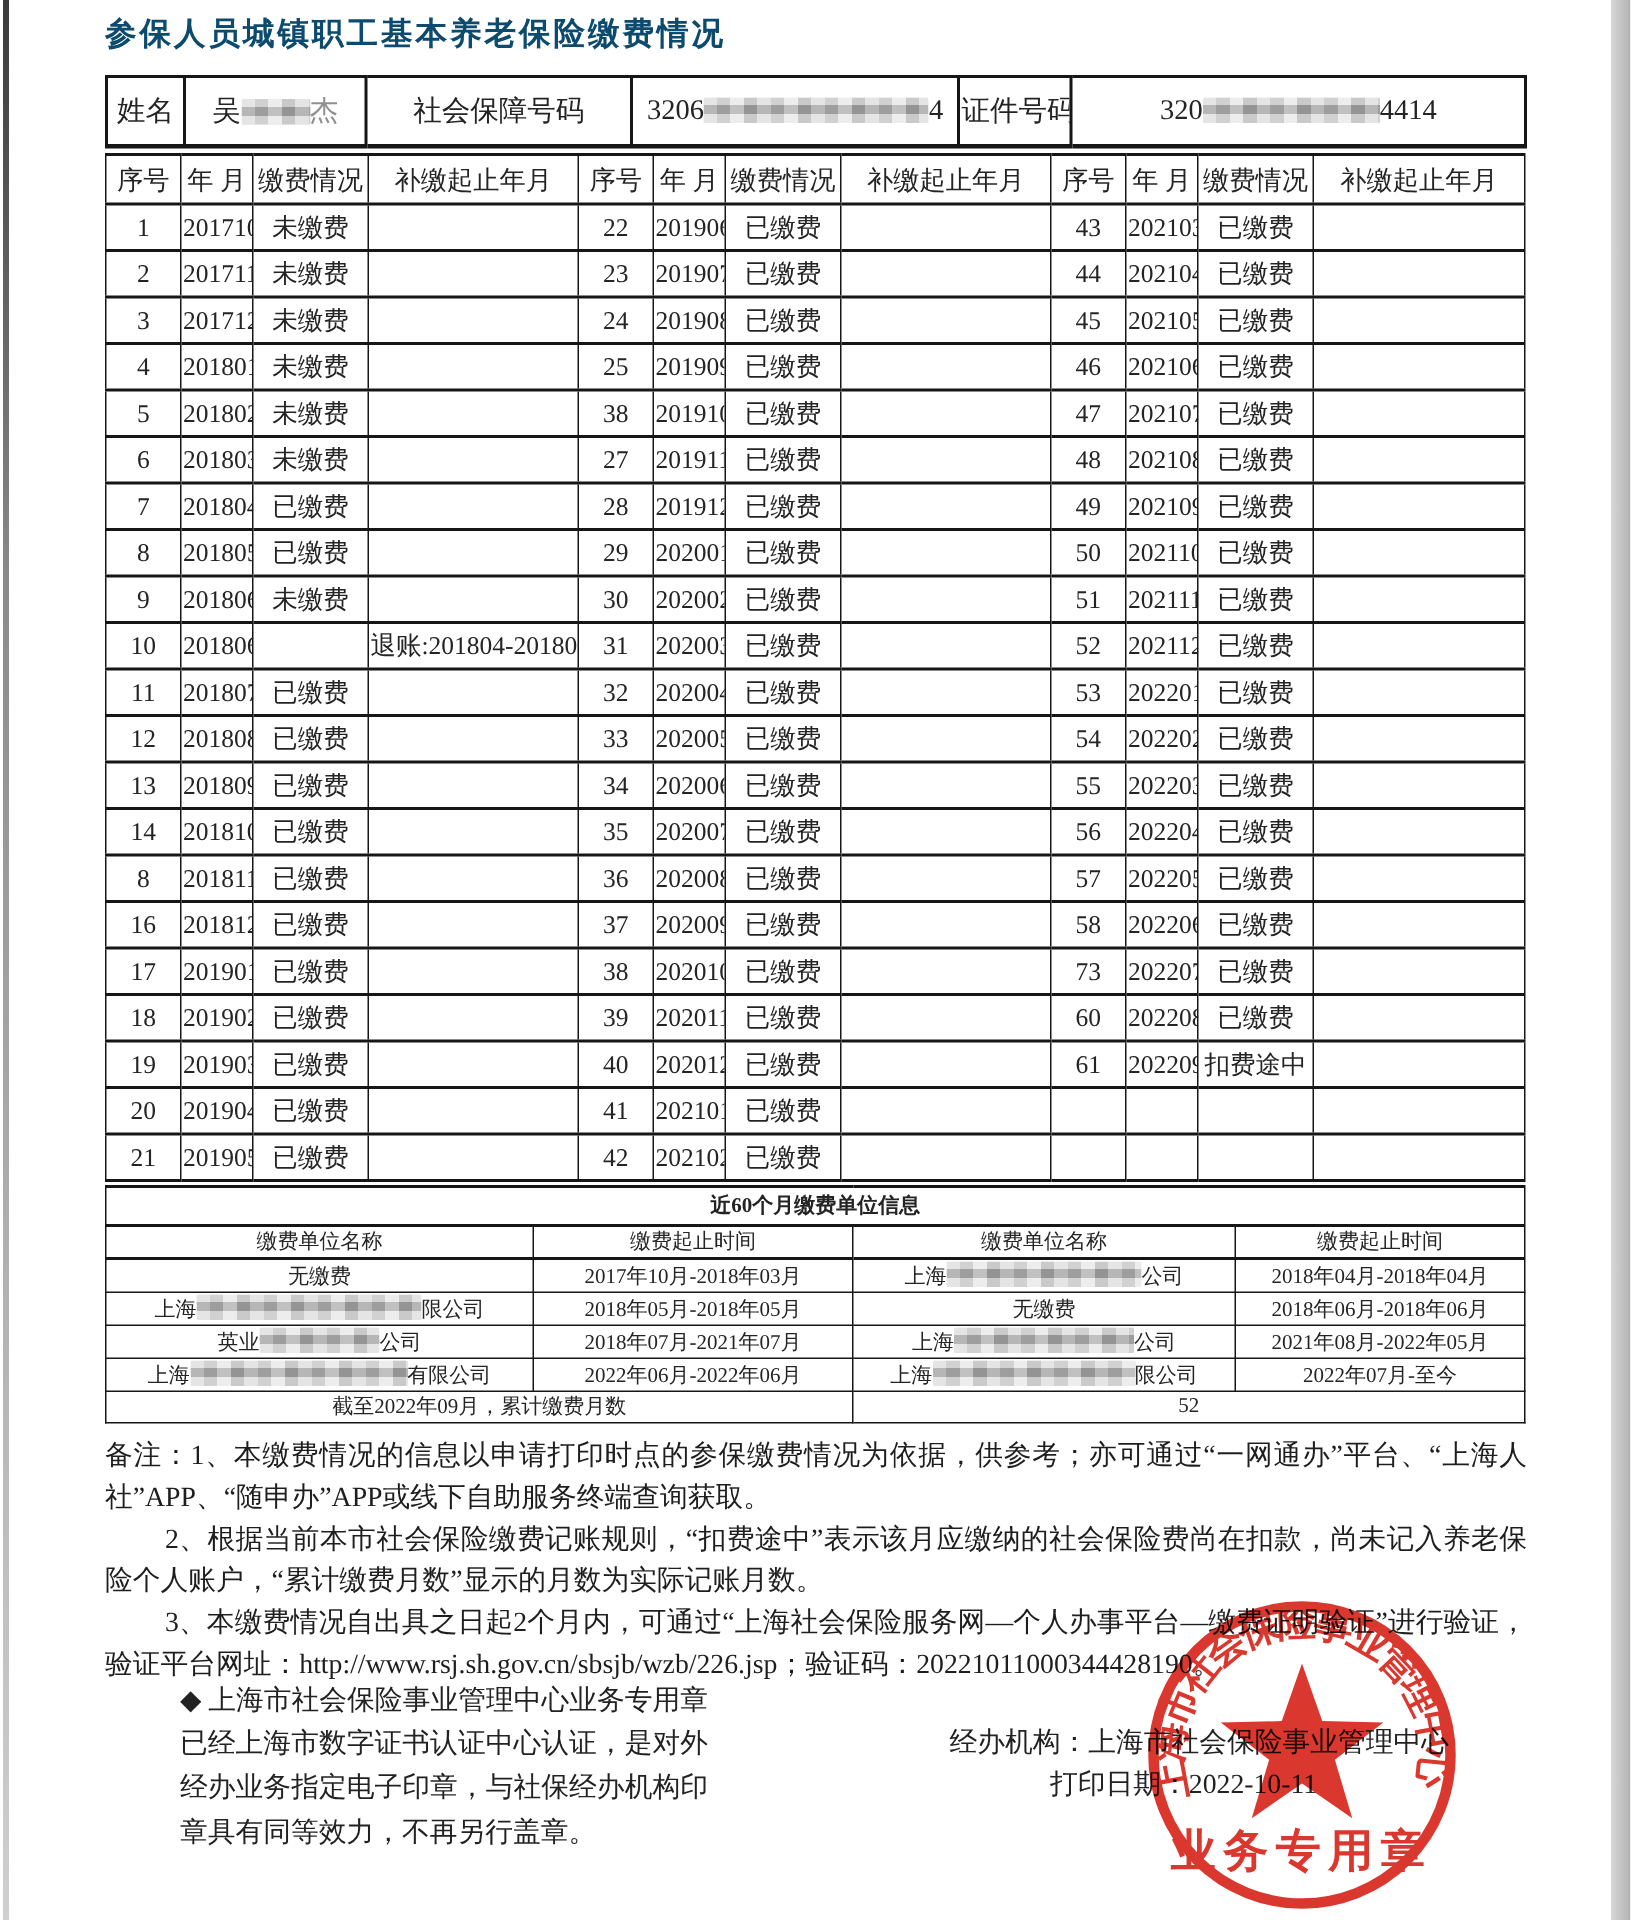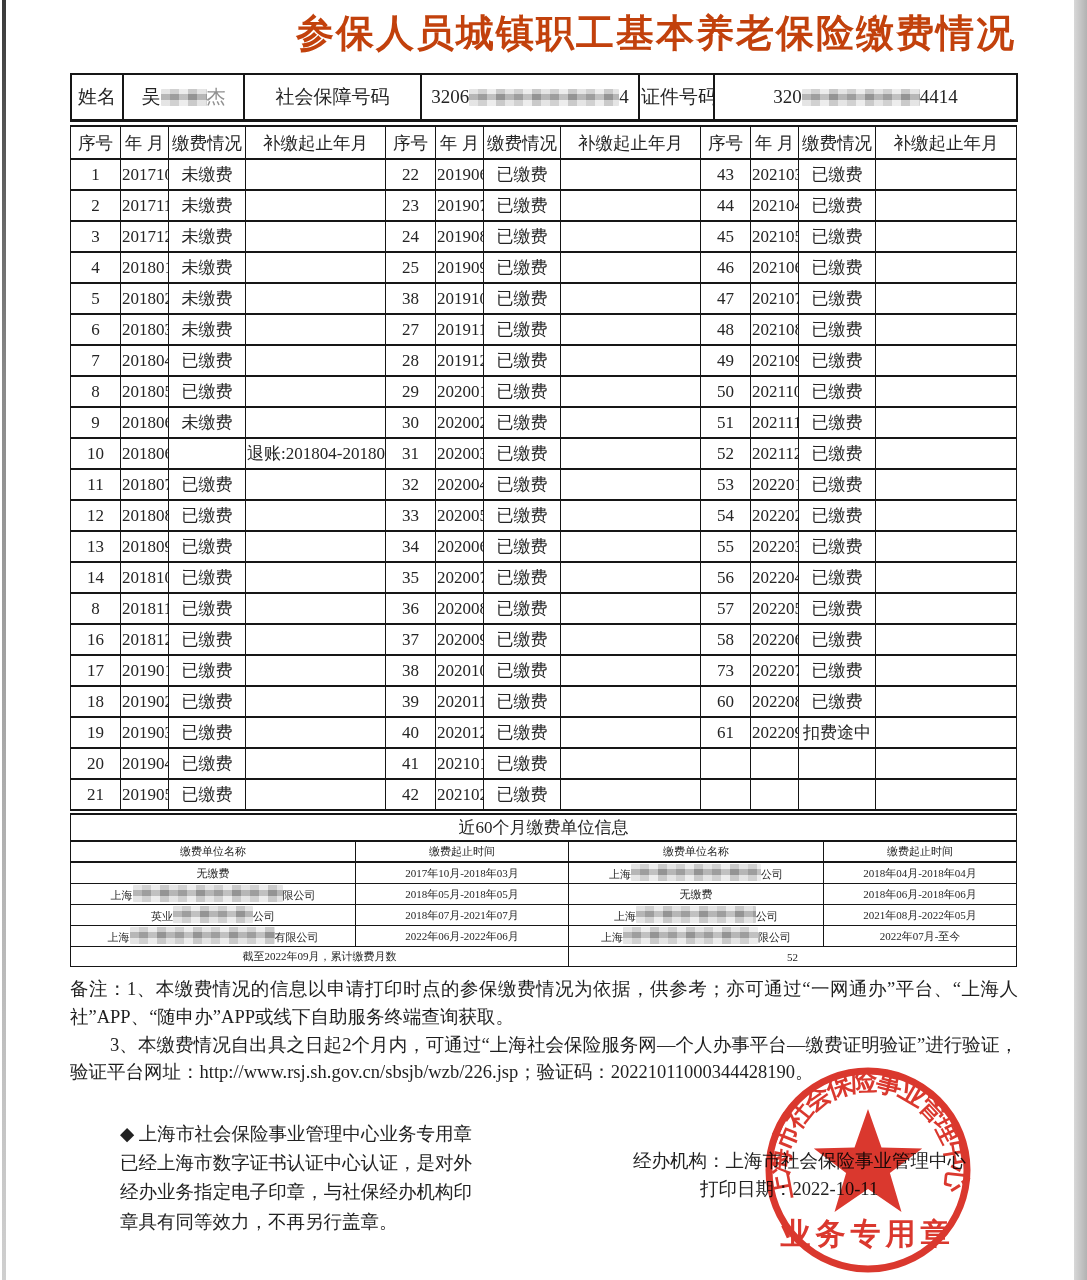--- a/index.html
+++ b/index.html
@@ -3,37 +3,37 @@
 <meta charset="utf-8">
 <style>
   html,body{margin:0;padding:0;background:#e8e8e8;}
   .page{position:relative;width:1087px;height:1280px;background:#ffffff;overflow:hidden;
         font-family:"Liberation Serif","DejaVu Serif",serif;color:#242424;}
   .edge-left{position:absolute;left:2px;top:0;width:4px;height:1280px;
         background:linear-gradient(#3a3a3a,#8a8a8a 30%,#b5b5b5 70%,#cfcfcf);} 
   .edge-right{position:absolute;left:1074px;top:0;width:13px;height:1280px;
         background:linear-gradient(90deg,#d8d8d8,#b2b2b2);} 
   .content{position:absolute;left:70px;top:6px;width:946px;}
-  .doc-title{font-size:38px;font-weight:bold;text-align:right;letter-spacing:2px;color:#c2410c;
+  .doc-title{font-size:21px;font-weight:bold;text-align:left;letter-spacing:2px;color:#0c4a6e;
         margin:2px 0 14px 0;font-family:"Liberation Serif","DejaVu Serif",serif;}
   table{border-collapse:collapse;table-layout:fixed;width:946px;}
   td{overflow:hidden;}
   
   .header-table td{border:2px solid #161616;border-bottom:3px solid #161616;height:42px;
         text-align:center;font-size:19px;vertical-align:middle;white-space:nowrap;}
   
   .grid{margin-top:3px;}
   .grid td{border:1px solid #161616;border-top:2px solid #161616;border-bottom:2px solid #161616;
         height:27px;text-align:center;font-size:17px;vertical-align:middle;white-space:nowrap;}
   .grid tr.head td{height:29px;font-size:17.5px;}
   
   .unit{margin-top:2px;}
-  .unit td{border:1px solid #161616;height:17px;text-align:center;font-size:11px;
+  .unit td{border:1px solid #161616;height:17px;text-align:center;font-size:14px;
         vertical-align:middle;white-space:nowrap;}
-  .unit td.section-title{font-weight:normal;font-size:17px;height:22px;border-bottom:2px solid #161616;border-top:2px solid #161616;}
+  .unit td.section-title{font-weight:bold;font-size:14px;height:22px;border-bottom:2px solid #161616;border-top:2px solid #161616;}
   .unit tr.uhead td{border-top:2px solid #161616;border-bottom:2px solid #161616;}
   
   .notes{margin-top:9px;width:948px;font-size:18.5px;line-height:1.5;text-align:justify;color:#1e1e1e;}
   .note{text-indent:0;}
   .note.indent{text-indent:40px;}
   
   .mask{display:inline-block;vertical-align:-3px;height:17px;border-radius:1px;
     background:
       repeating-linear-gradient(0deg, rgba(255,255,255,.45) 0 6px, rgba(125,125,125,.30) 6px 12px),
       repeating-linear-gradient(90deg, #cfcfcf 0 9px, #acacac 9px 18px, #dedede 18px 27px, #9e9e9e 27px 36px);}
@@ -445,20 +445,21 @@
           </tr>
           <tr>
             <td colspan="2">截至2022年09月，累计缴费月数</td>
             <td colspan="2">52</td>
           </tr>
         </tbody>
     </table>
 
     <div class="notes">
         <div class="note">备注：1、本缴费情况的信息以申请打印时点的参保缴费情况为依据，供参考；亦可通过“一网通办”平台、“上海人社”APP、“随申办”APP或线下自助服务终端查询获取。</div>
+        <div class="note indent">2、根据当前本市社会保险缴费记账规则，“扣费途中”表示该月应缴纳的社会保险费尚在扣款，尚未记入养老保险个人账户，“累计缴费月数”显示的月数为实际记账月数。</div>
         <div class="note indent">3、本缴费情况自出具之日起2个月内，可通过“上海社会保险服务网—个人办事平台—缴费证明验证”进行验证，验证平台网址：http://www.rsj.sh.gov.cn/sbsjb/wzb/226.jsp；验证码：20221011000344428190。</div>
       </div>
   </div>
 
   <div class="seal-note">◆  上海市社会保险事业管理中心业务专用章已经上海市数字证书认证中心认证，是对外经办业务指定电子印章，与社保经办机构印章具有同等效力，不再另行盖章。</div>
   <div class="agency-line">经办机构：上海市社会保险事业管理中心</div>
   <div class="print-line">打印日期：2022-10-11</div>
 
   <svg class="stamp" viewBox="0 0 218 218">
     <circle cx="108" cy="106" r="99" fill="none" stroke="#d8281e" stroke-width="7"></circle>

